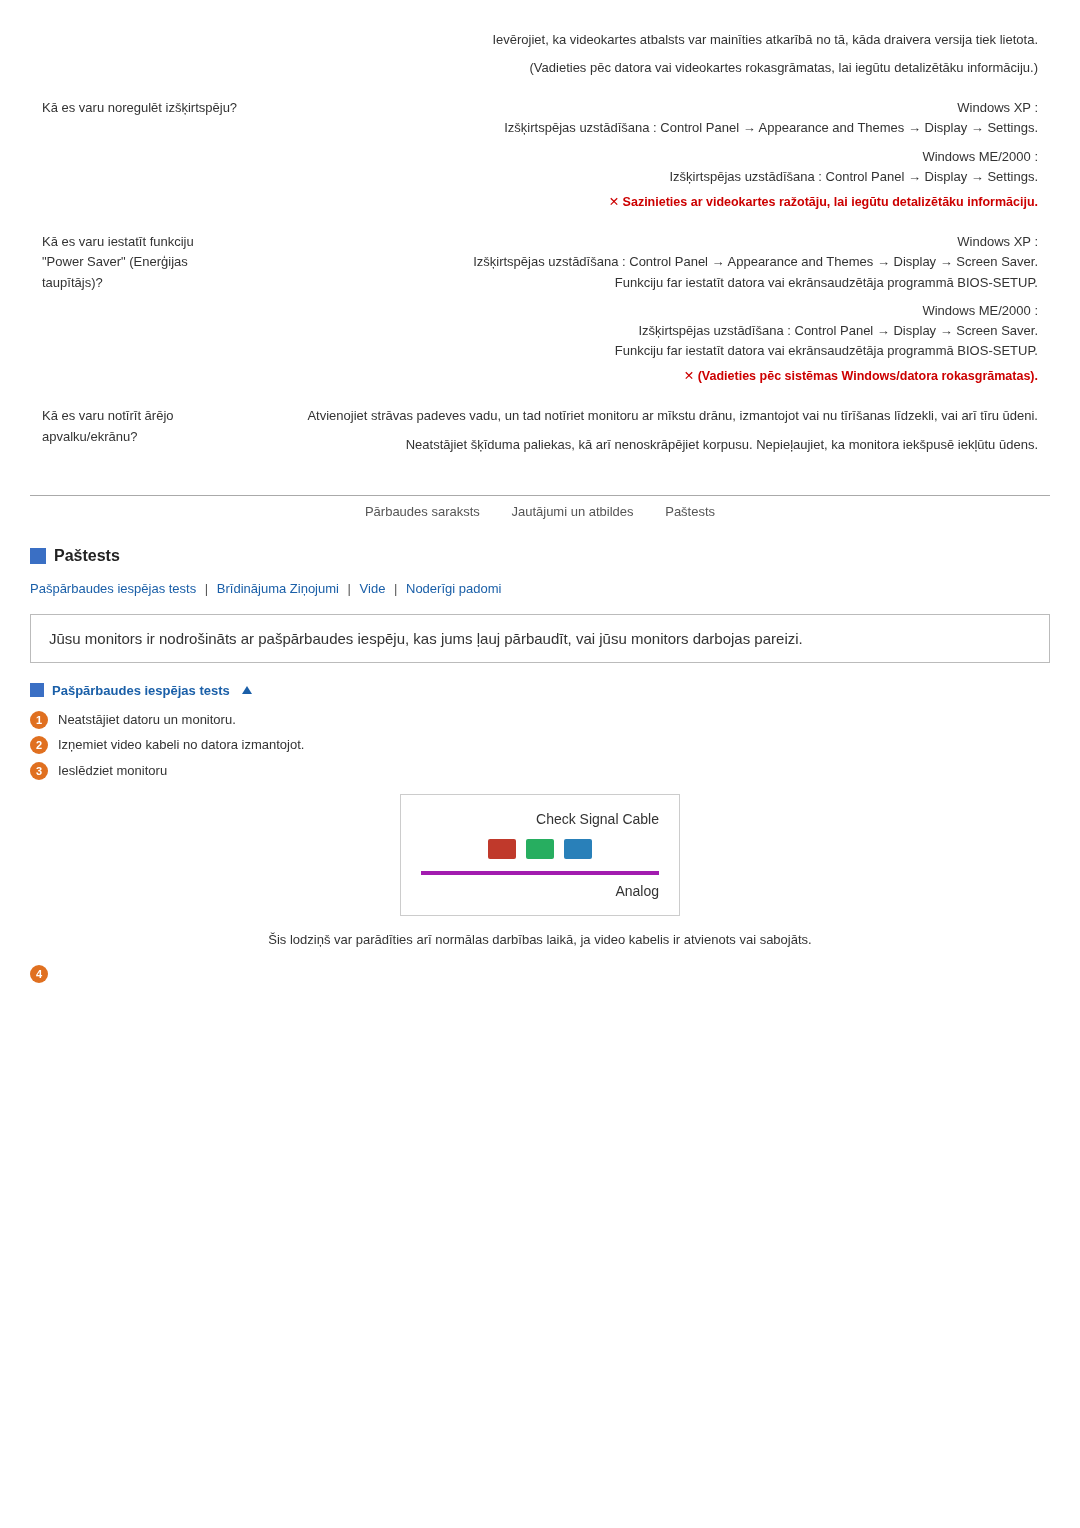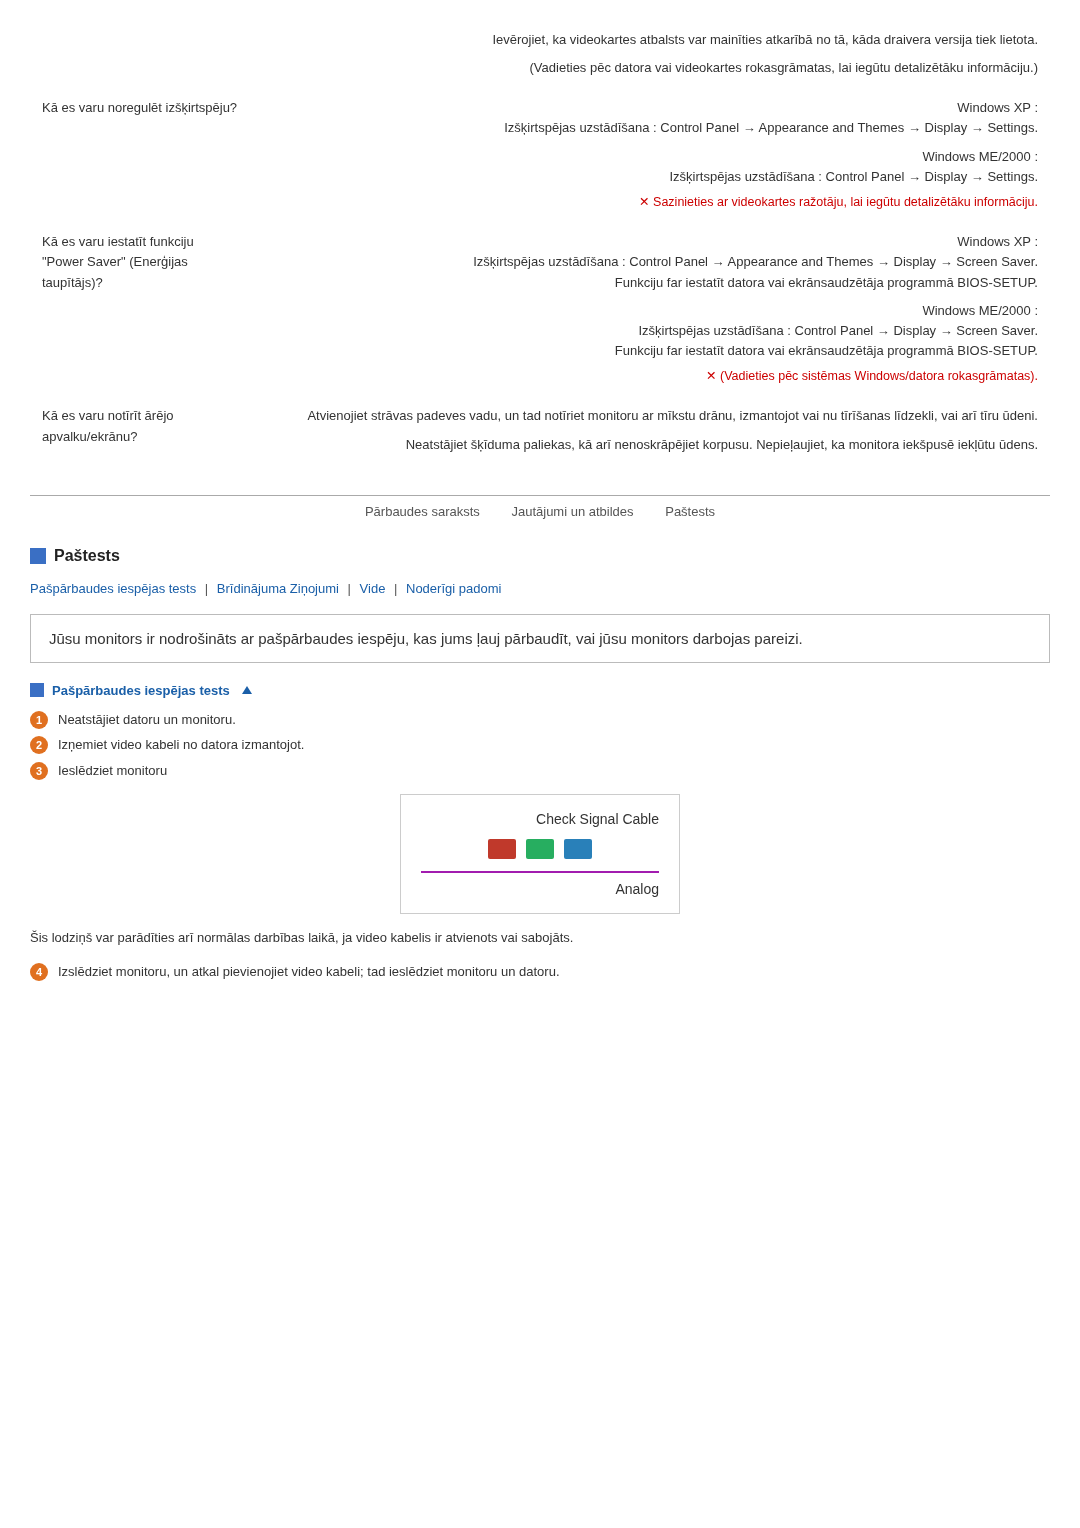--- a/index.html
+++ b/index.html
@@ -37,20 +37,21 @@
       color: #c00;
       font-size: 12.5px;
       margin-top: 6px;
     }
     .faq-note::before {
       content: "✕ ";
       color: #c00;
     }
     .faq-note span {
       color: #c00;
+      font-weight: bold;
     }
     p.para {
       margin-top: 8px;
       line-height: 1.55;
     }
     p.para:first-child { margin-top: 0; }
 
     
     .nav-bar {
       text-align: center;
@@ -204,30 +205,31 @@
       width: 28px;
       height: 20px;
       border-radius: 2px;
     }
     .dot-red { background: #c0392b; }
     .dot-green { background: #27ae60; }
     .dot-blue { background: #2980b9; }
     .signal-box-analog {
       font-size: 14px;
       color: #333;
-      border-top: 2px solid #a21caf;
+      border-top: 4px solid #a21caf;
       padding-top: 8px;
       margin-top: 4px;
     }
 
     .bottom-note {
       font-size: 13px;
       color: #333;
       margin-bottom: 14px;
       line-height: 1.5;
+      text-align: center;
     }
   </style>
 </head>
 <body>
 
 <table class="faq-table">
   <tbody>
 
     <tr>
       <td></td>
@@ -332,17 +334,16 @@
       <div class="dot dot-blue"></div>
     </div>
     <div class="signal-box-analog">Analog</div>
   </div>
 
   <p class="bottom-note">Šis lodziņš var parādīties arī normālas darbības laikā, ja video kabelis ir atvienots vai sabojāts.</p>
 
   <ul class="numbered-list">
     <li>
       <span class="num-badge n4">4</span>
-      <span>Izslēdziet monitoru, un atkal pievienojiet video kabeli; tad ieslēdziet monitoru un datoru.</span>
     </li>
   </ul>
 
 </div>
 
 </body></html>

